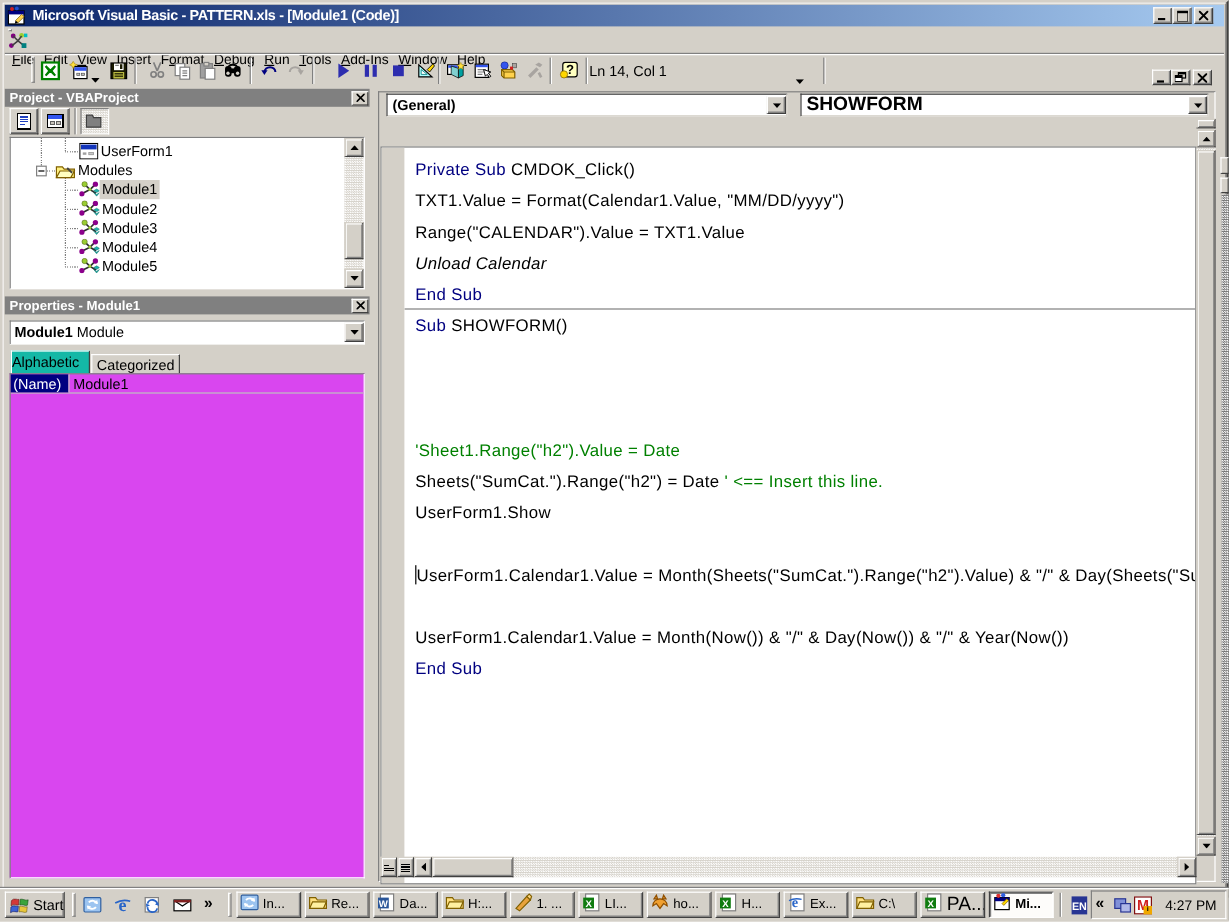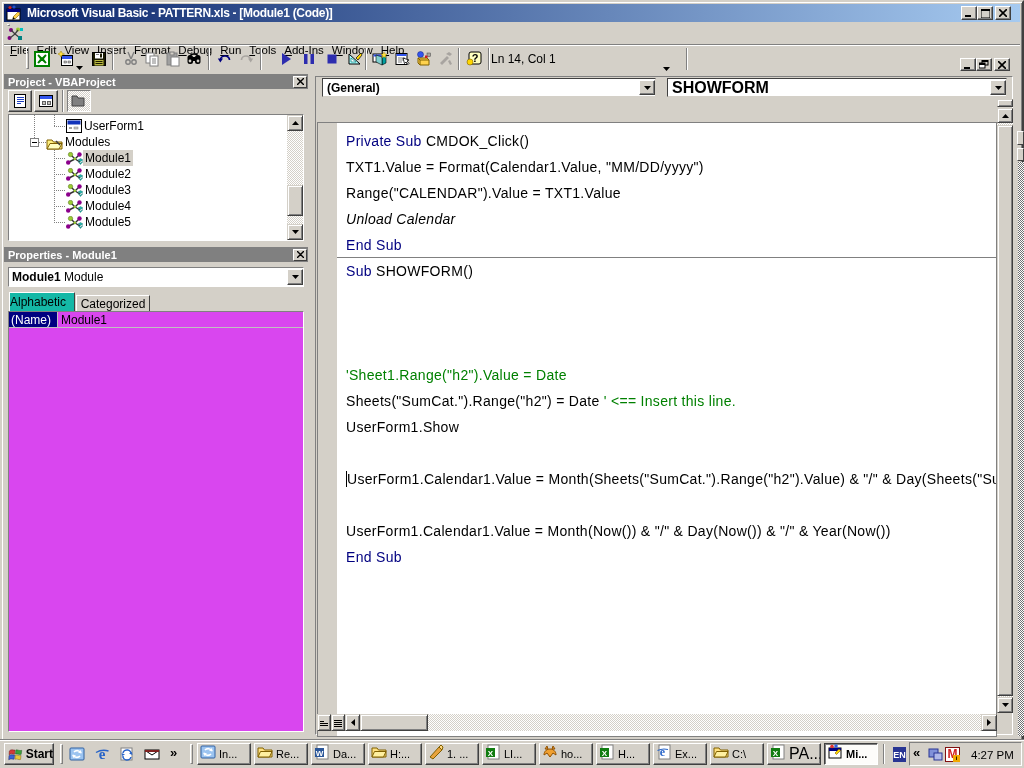--- a/index.html
+++ b/index.html
@@ -500,21 +500,21 @@
 </div>
 
 <div class="abs" style="left:0;top:740px;width:1024px;height:28px;background:#D4D0C8;border-top:1px solid #FFFFFF;box-shadow:0 -1px 0 #808080;" id="taskbar">
     <div class="abs" style="left:4px;top:2px;width:50px;height:22px;background:#D4D0C8;border:1px solid;border-color:#FFFFFF #404040 #404040 #FFFFFF;box-shadow:inset -1px -1px 0 #808080;display:flex;align-items:center;">
       <svg width="18" height="16" viewBox="0 0 18 16" style="margin-left:3px;">
         <path d="M1.5 4.5 Q3 2.6 5.5 3.2 Q7 3.6 8 3.4 L7.6 8.2 Q6.5 8.4 5 8 Q3 7.4 1.2 8.9 Z" fill="#D43838" stroke="#501010" stroke-width="0.45"></path>
         <path d="M9 3.3 Q10.5 3 12 3.6 Q14 4.4 15.8 3.8 L15.2 8.3 Q13.5 8.9 11.8 8.2 Q10.3 7.7 8.6 8.1 Z" fill="#3BA33B" stroke="#104010" stroke-width="0.45"></path>
         <path d="M1.1 9.9 Q3 8.4 5 9 Q6.4 9.4 7.5 9.2 L7 14 Q6 14.2 4.6 13.8 Q2.8 13.3 0.8 14.7 Z" fill="#3B62D4" stroke="#101050" stroke-width="0.45"></path>
         <path d="M8.5 9.2 Q10 9 11.5 9.5 Q13.4 10.2 15 9.7 L14.5 14.2 Q12.8 14.8 11.2 14.1 Q9.8 13.6 8 14 Z" fill="#E8C63B" stroke="#605010" stroke-width="0.45"></path>
       </svg>
-      <span style="font-weight:bold;font-size:12px;margin-left:2px;">Start</span>
+      <span style="font-weight:normal;font-size:12px;margin-left:2px;">Start</span>
     </div>
     <div style="position:absolute;left:60px;top:3px;width:3px;height:20px;border:1px solid;border-color:#FFFFFF #808080 #808080 #FFFFFF;"></div>
     <div class="abs" style="left:69px;top:5px;"><svg width="16" height="16" viewBox="0 0 16 16">
         <rect x="1" y="2" width="14" height="12" rx="1" fill="#9CC4F0" stroke="#3060A0"></rect>
         <path d="M5 6 a4 3.4 0 0 1 7 1 M11 10 a4 3.4 0 0 1 -7 -1" stroke="#FFF" stroke-width="1.6" fill="none"></path>
         <path d="M12 4 l0.5 3.4 L9 6.6 Z" fill="#FFF"></path>
         <path d="M4 12 l-0.5-3.4 L7 9.4 Z" fill="#FFF"></path>
       </svg></div>
     <div class="abs" style="left:94px;top:5px;"><svg width="16" height="16" viewBox="0 0 16 16">
         <text x="8" y="13" font-size="15" font-weight="bold" text-anchor="middle" fill="#2965C8" font-family="Liberation Serif">e</text>

